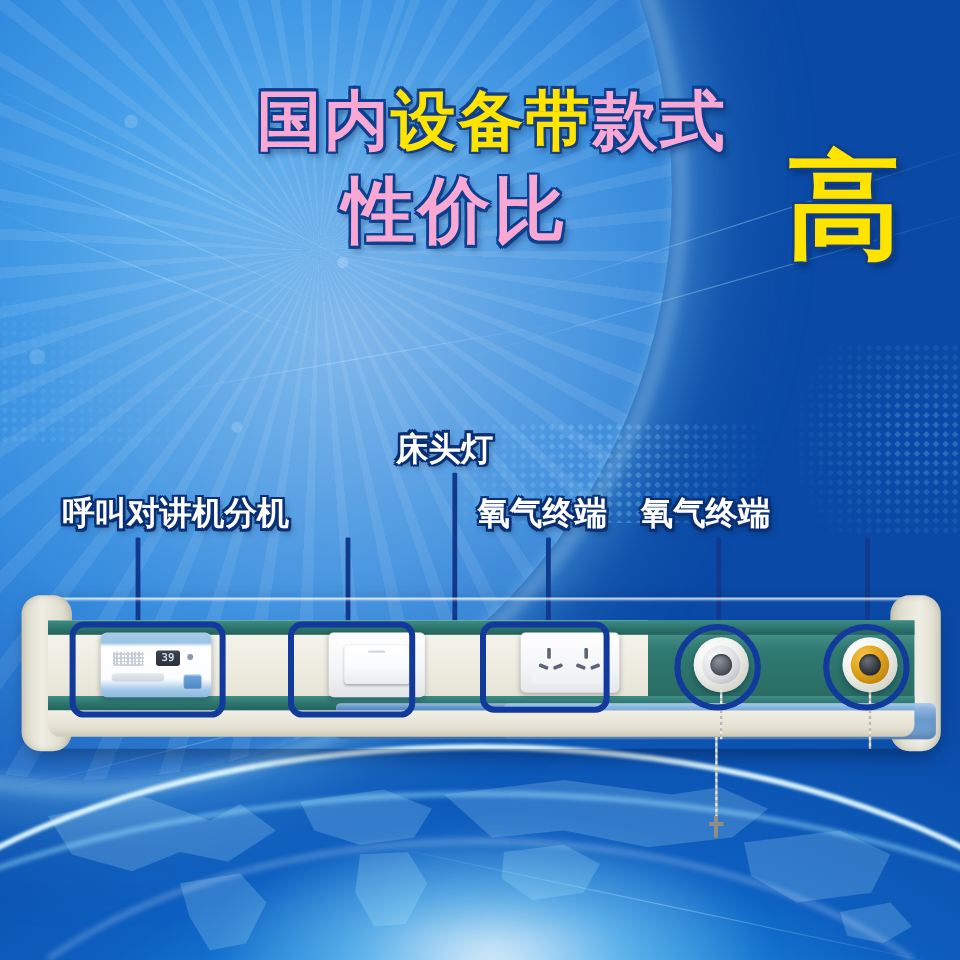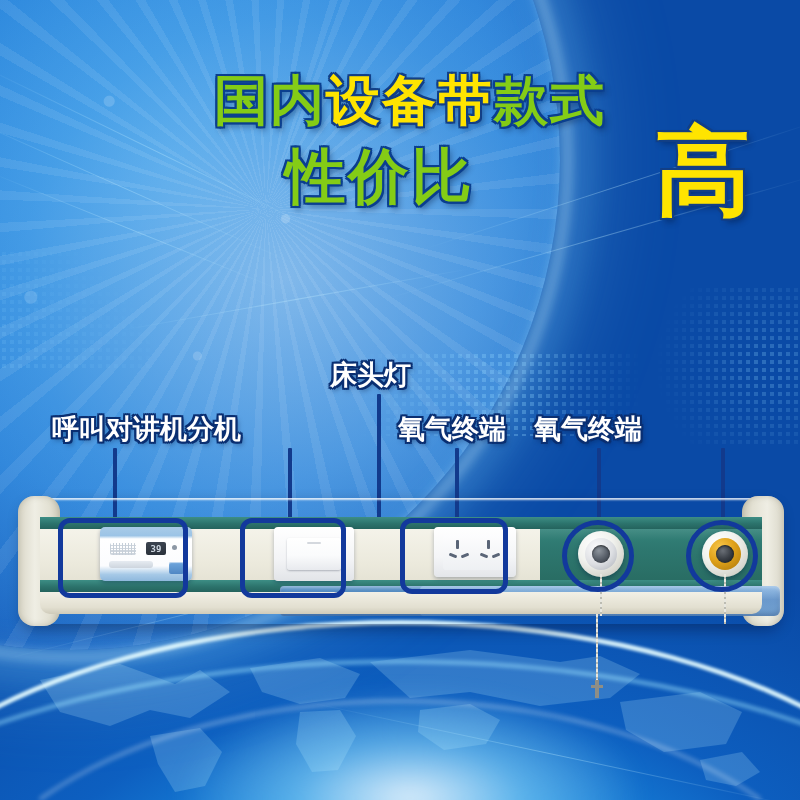--- a/index.html
+++ b/index.html
@@ -102,21 +102,21 @@
             -webkit-mask-image:linear-gradient(45deg,#000,transparent 80%);
                     mask-image:linear-gradient(45deg,#000,transparent 80%); }
 
   
   #headline { position:absolute; left:0; top:70px; width:800px; }
   .hl-row { text-align:center; white-space:nowrap; }
   .hl-row1 { font-size:54px; line-height:62px; letter-spacing:2px; padding-left:20px; }
   .hl-row2 { font-size:60px; line-height:72px; letter-spacing:3px; margin-top:8px; position:relative; }
   .cjk { font-family:"DejaVu Sans","Liberation Sans",sans-serif; font-weight:bold; }
   .t-white {
-    color:#84cc16;
+    color:#f9a8d4;
     text-shadow:
       -2px 0 #0b3f8f, 2px 0 #0b3f8f, 0 -2px #0b3f8f, 0 2px #0b3f8f,
       -2px -2px #0b3f8f, 2px -2px #0b3f8f, -2px 2px #0b3f8f, 2px 2px #0b3f8f,
       3px 4px 6px rgba(0,20,60,.45);
   }
   .t-yellow {
     color:#ffe400;
     text-shadow:
       -2px 0 #123f86, 2px 0 #123f86, 0 -2px #123f86, 0 2px #123f86,
       -2px -2px #123f86, 2px -2px #123f86, -2px 2px #123f86, 2px 2px #123f86,
@@ -205,21 +205,21 @@
     border-radius:4px;
   }
   .rail-white {
     position:absolute; left:18px; top:94px; width:722px; height:22px;
     background:linear-gradient(180deg,#f2f0e6,#e2dfd0 70%,#cfcbba);
     border-radius:0 0 10px 10px;
   }
 
   
   .intercom {
-    position:absolute; left:78px; top:29px; width:92px; height:54px;
+    position:absolute; left:62px; top:29px; width:92px; height:54px;
     border-radius:5px;
     background:linear-gradient(180deg,#a8cbe8 0%,#9cc4e6 16%,#ffffff 22%,#fbfcfe 72%,#a6c9e7 88%,#8fb8dd 100%);
     box-shadow:0 2px 4px rgba(0,20,60,.3);
   }
   .ic-speaker {
     position:absolute; left:10px; top:16px; width:26px; height:12px;
     background:
       repeating-linear-gradient(90deg, #b9c4cf 0 1.5px, transparent 1.5px 3px),
       repeating-linear-gradient(0deg, #c3ccd6 0 1.5px, transparent 1.5px 3px);
     opacity:.8; border-radius:2px;

